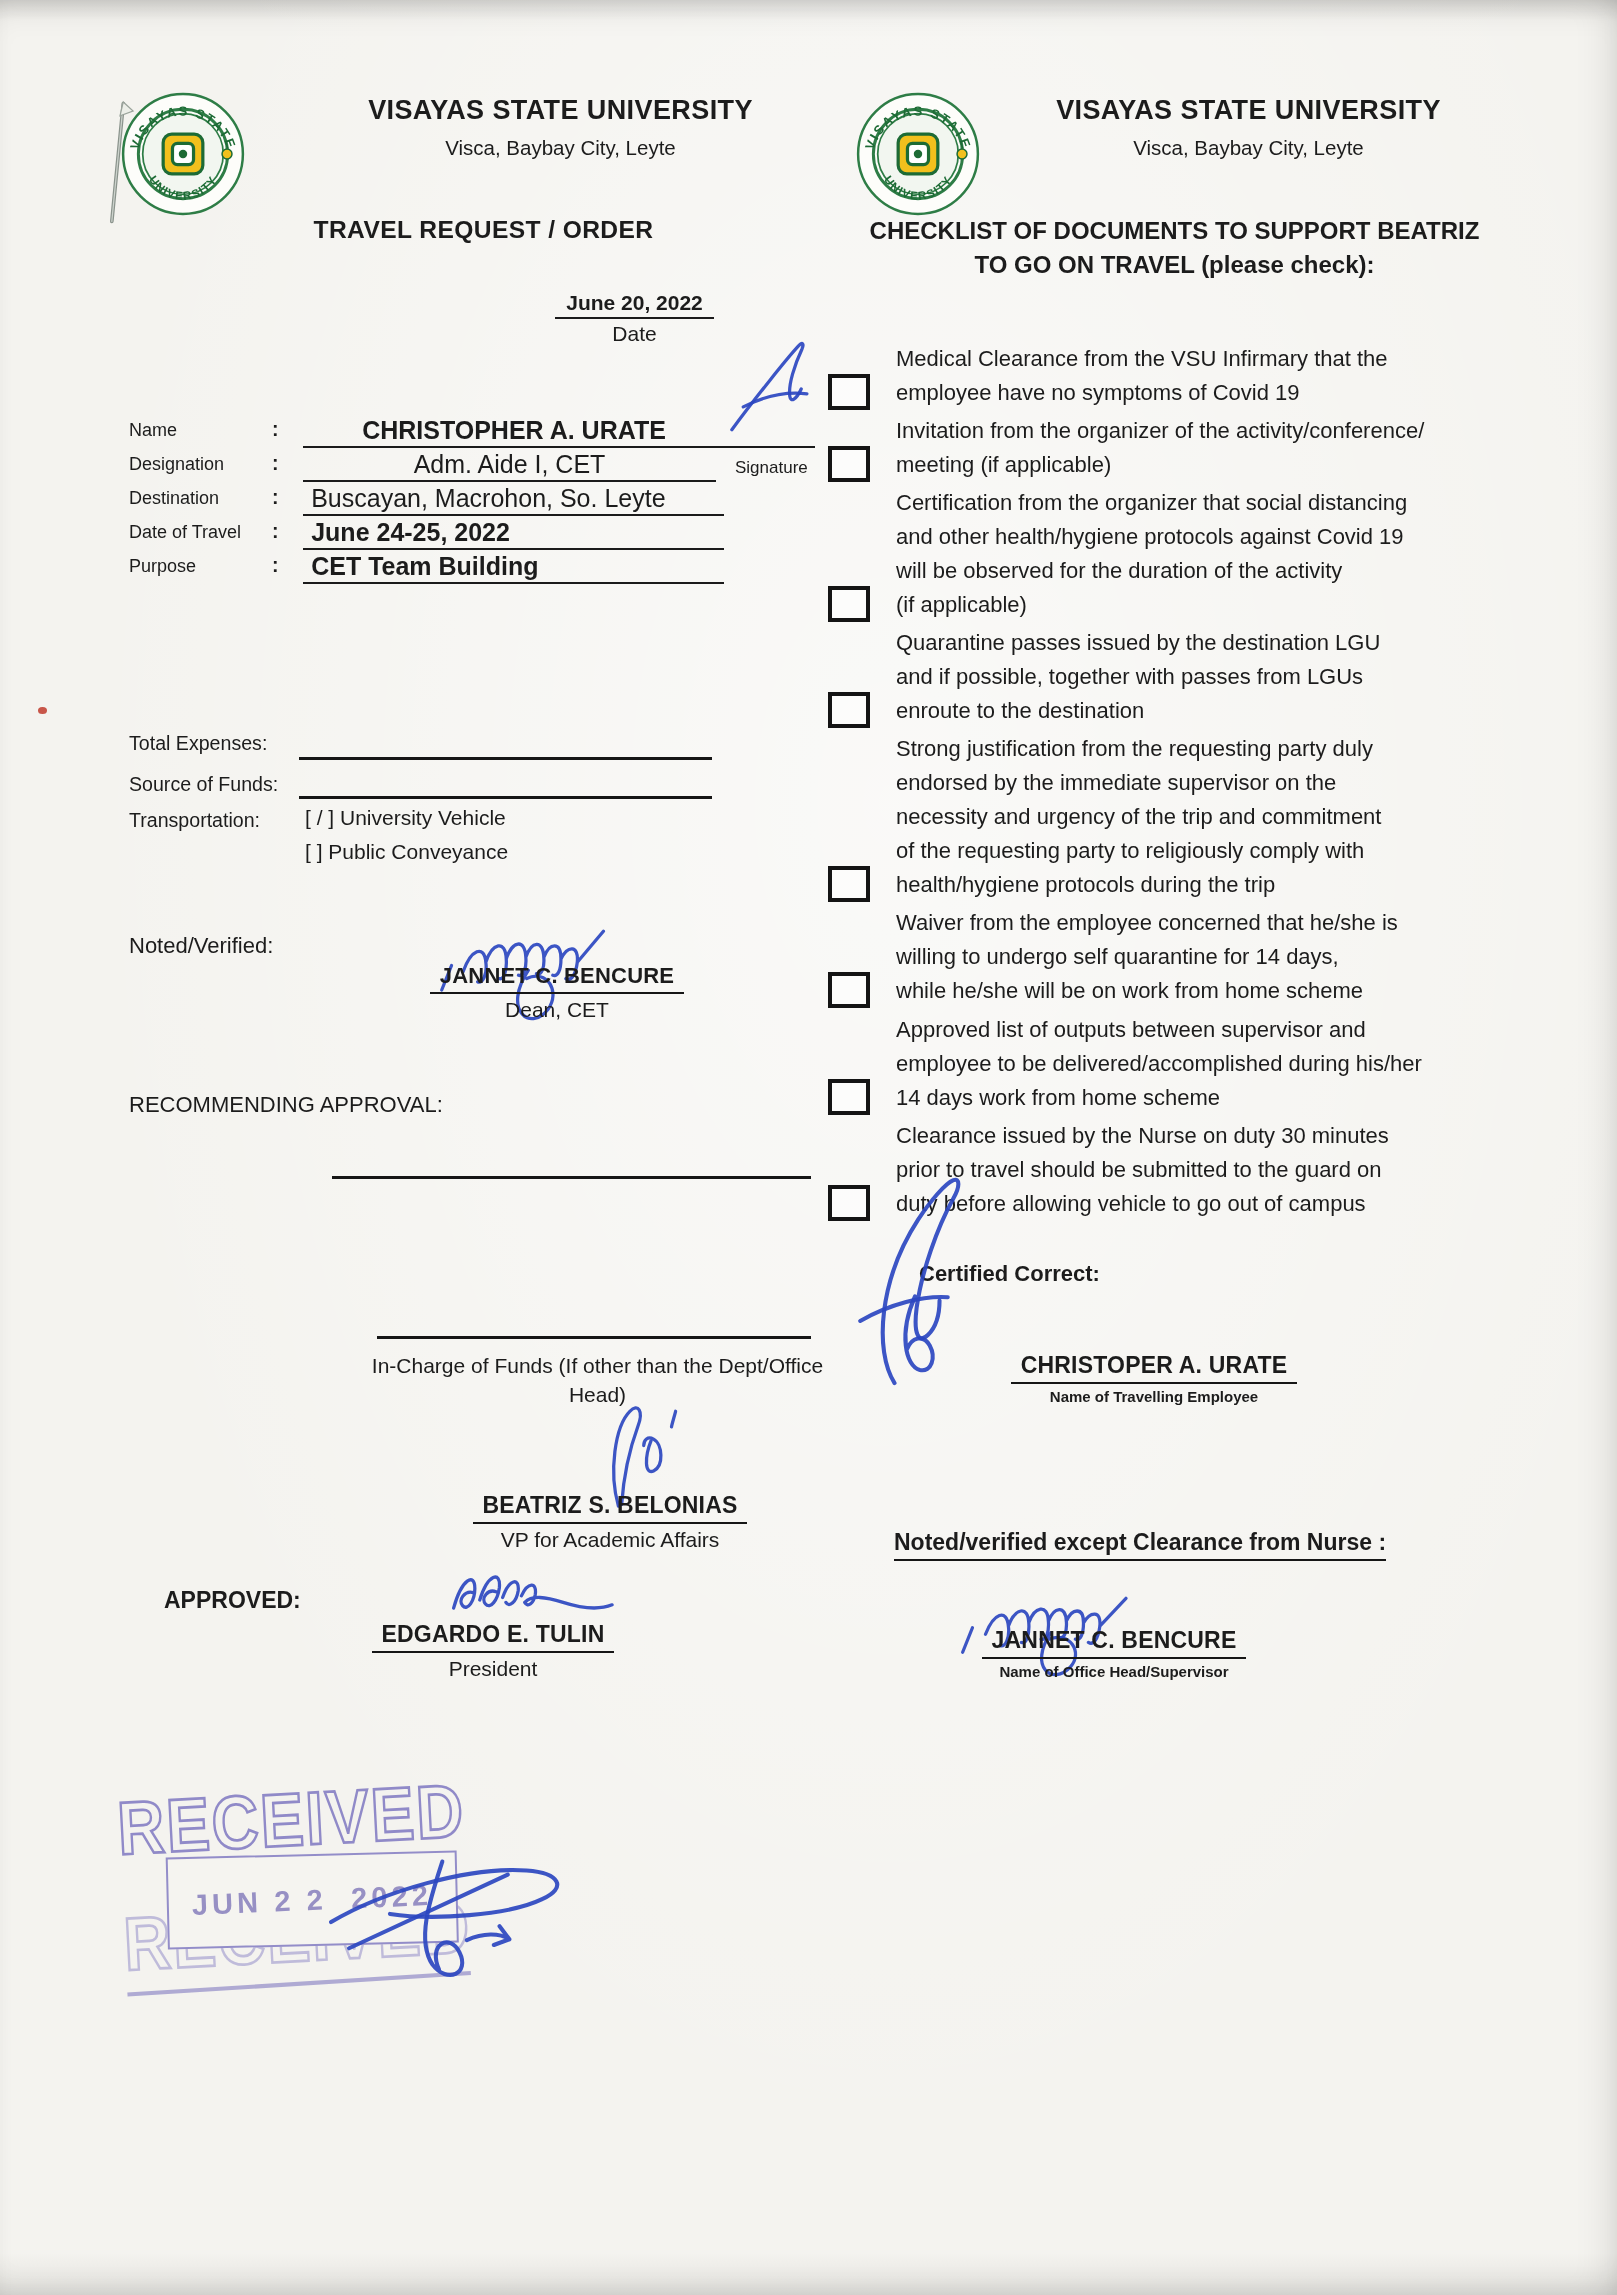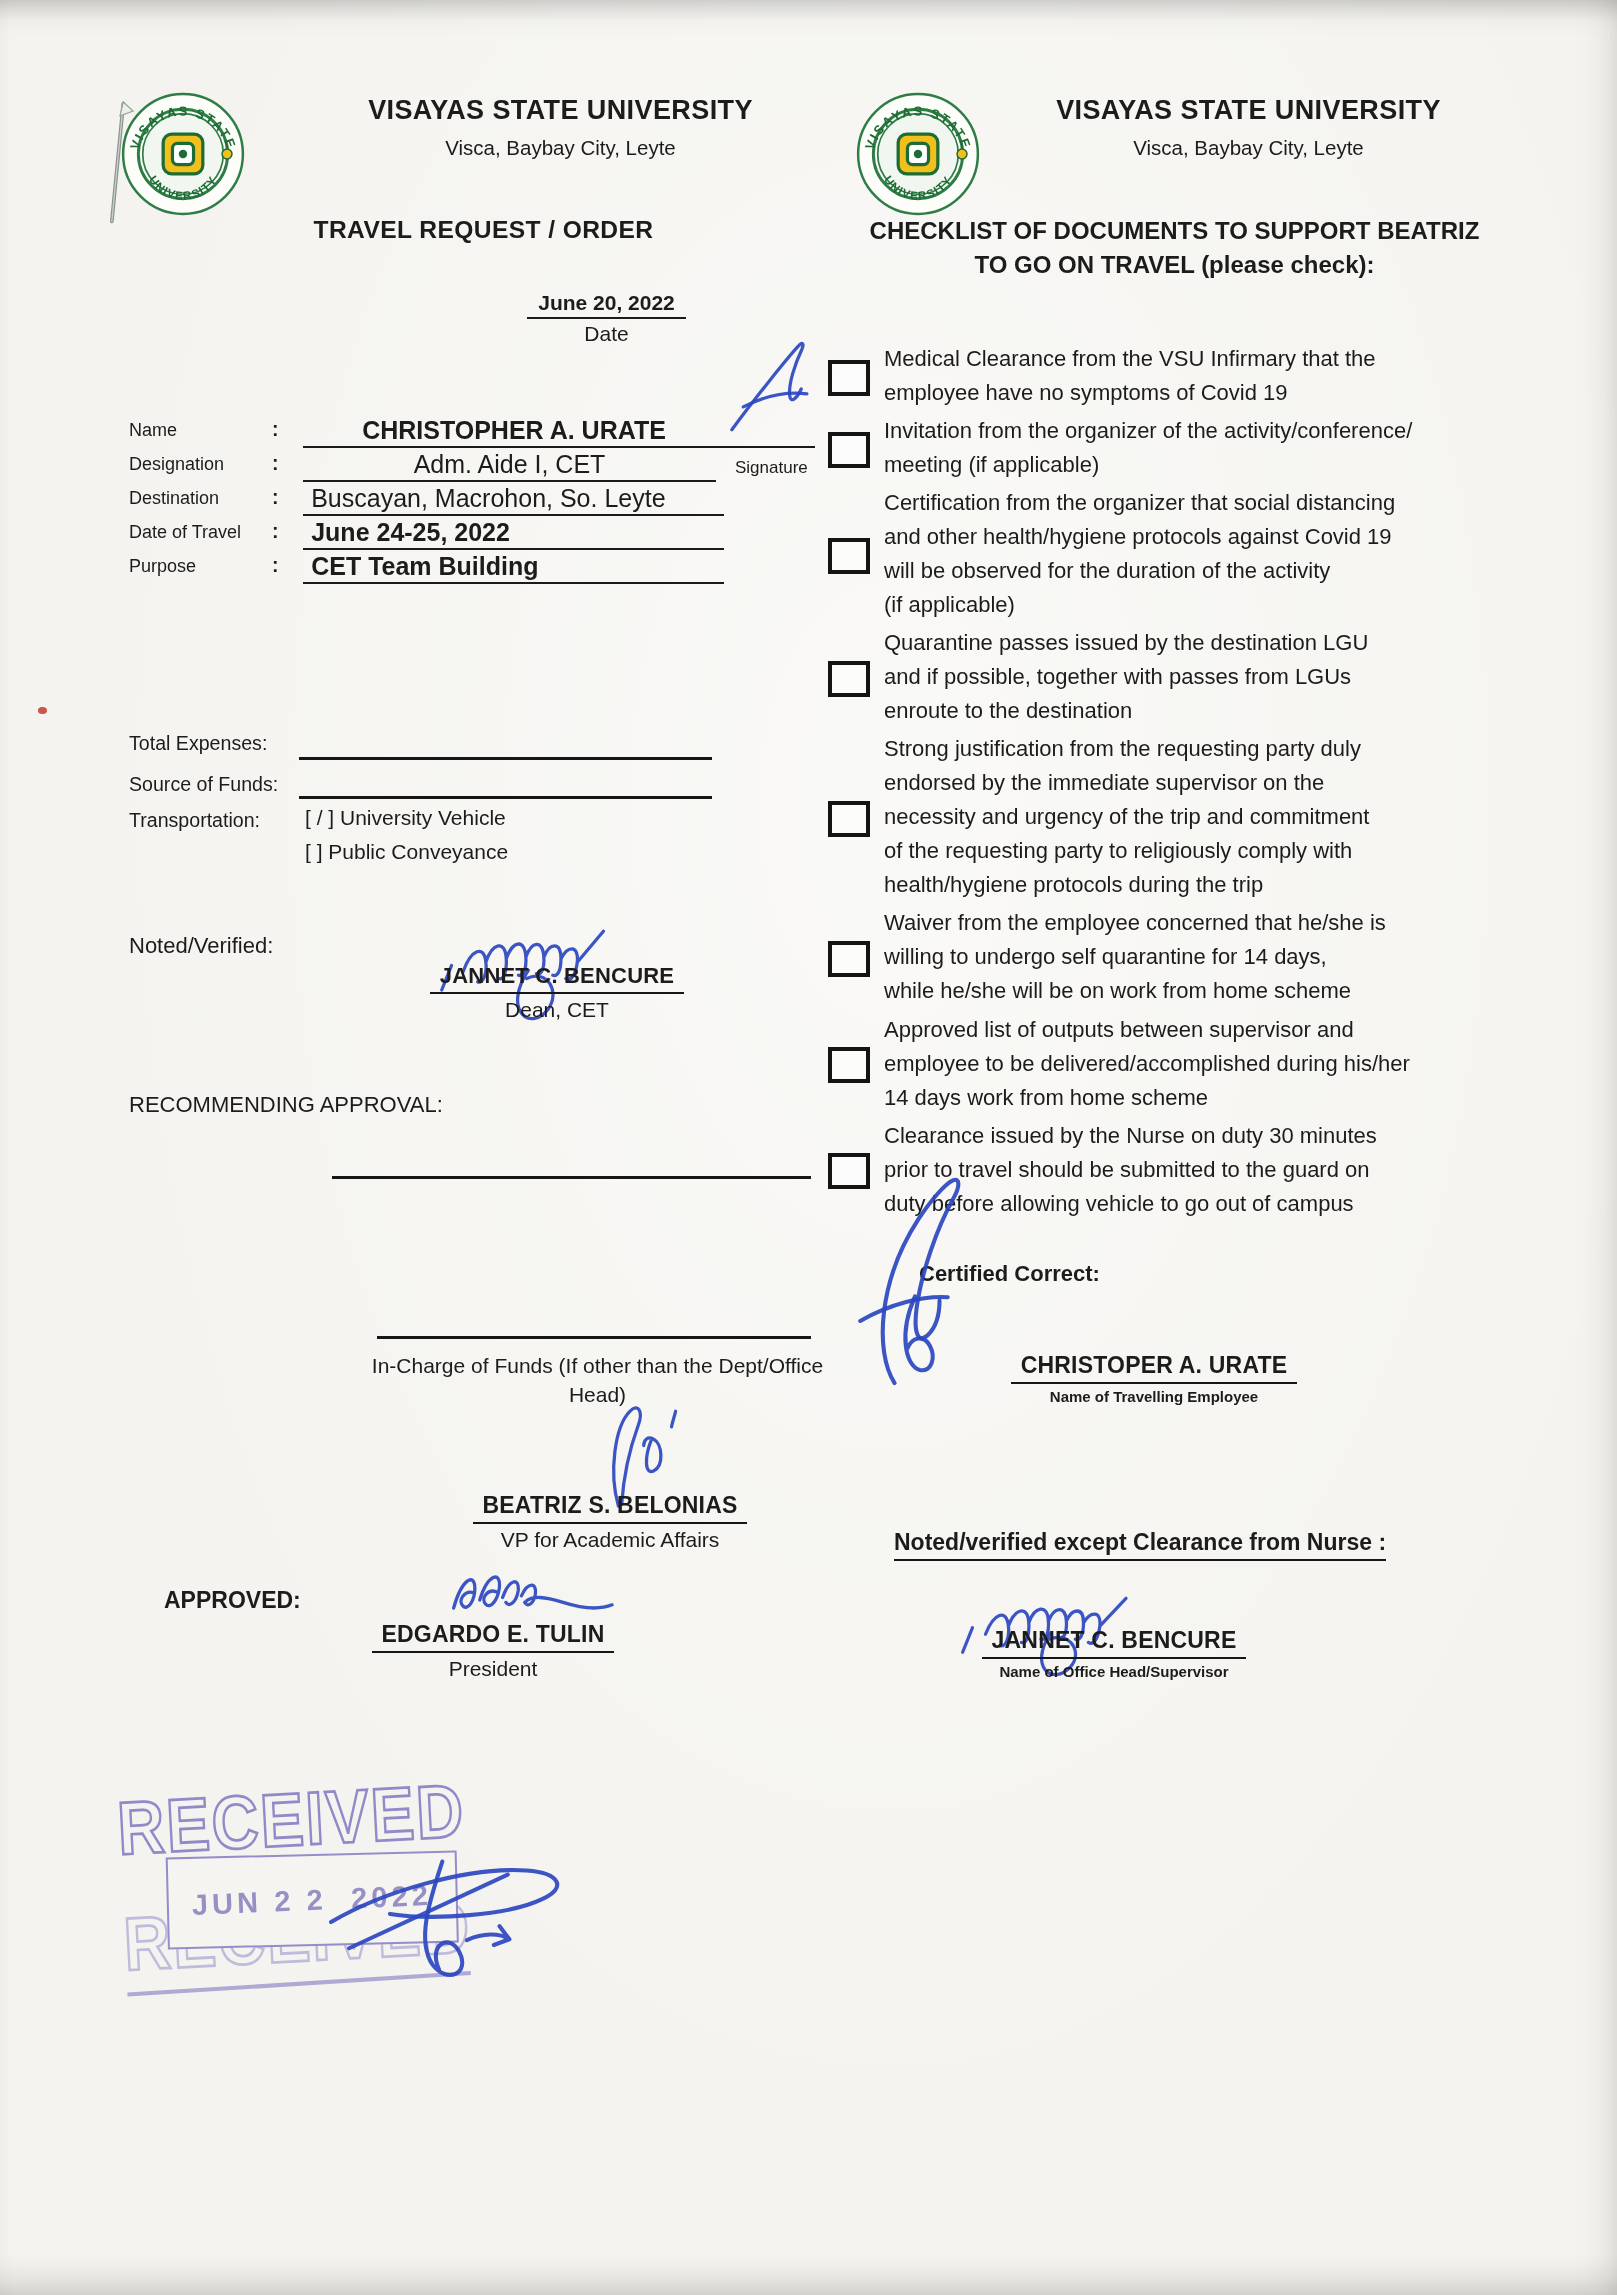--- a/index.html
+++ b/index.html
@@ -44,21 +44,21 @@
   .plabel-lg{font-size:22px;}
   .hline{background:#161616;height:2.5px;}
 
   
   .uname{display:inline-block;font-weight:bold;font-size:22px;border-bottom:2.5px solid #161616;padding:0 9.8px 2.5px;letter-spacing:0.2px;}
   .utitle{font-size:21px;margin-top:4.1px;}
   .bcap{font-weight:bold;font-size:15px;margin-top:4.9px;}
 
   
   .chk-list{width:622px;}
-  .chk-row{display:flex;gap:14px;margin-bottom:4.1px;align-items:center;}
+  .chk-row{display:flex;gap:26px;margin-bottom:4.1px;align-items:flex-end;}
   .chk-box{flex:0 0 auto;width:34px;height:28px;border:4.1px solid #141414;margin-top:3.3px;background:rgba(255,255,255,.55);}
   .chk-text{font-size:22px;line-height:34px;white-space:pre-line;}
 
   
   .sig{stroke:#2b46c0;fill:none;stroke-linecap:round;stroke-linejoin:round;opacity:.92;}
 
   
   .stamp{position:absolute;left:119px;top:1775px;width:385px;height:221px;transform:rotate(-3deg);}
   .stamp-word{position:absolute;left:1.6px;white-space:nowrap;font-weight:bold;font-size:79px;letter-spacing:2.5px;
       color:transparent;-webkit-text-stroke:2.9px rgba(106,97,184,.72);
@@ -102,21 +102,21 @@
     <circle cx="85.5" cy="50" r="4" fill="#f2c01d" stroke="#1d6b35" stroke-width="1.2"></circle>
   </svg>
 
   <div class="abs center" style="left:270px;top:95px;width:581px;">
     <div class="univ-name">VISAYAS STATE UNIVERSITY</div>
     <div class="univ-addr">Visca, Baybay City, Leyte</div>
   </div>
 
   <div class="abs center form-title" style="left:246px;top:216px;width:475px;">TRAVEL REQUEST / ORDER</div>
 
-  <div class="abs center" style="left:488px;top:291px;width:237px;">
+  <div class="abs center" style="left:516px;top:291px;width:237px;">
     <span class="date-value">June 20, 2022</span>
     <div class="date-label">Date</div>
   </div>
 
   <svg class="abs" style="left:720px;top:340px;" width="111" height="102" viewBox="0 0 135 125">
     <path class="sig" stroke-width="4" d="M14 110 C42 72, 82 22, 96 7 C100 2, 103 4, 100 11 C91 30, 83 55, 85 69 C86 77, 93 73, 99 60"></path>
     <path class="sig" stroke-width="4" d="M28 82 C55 68, 80 63, 106 66"></path>
   </svg>
 
   <div class="abs" style="left:129px;top:414px;">

